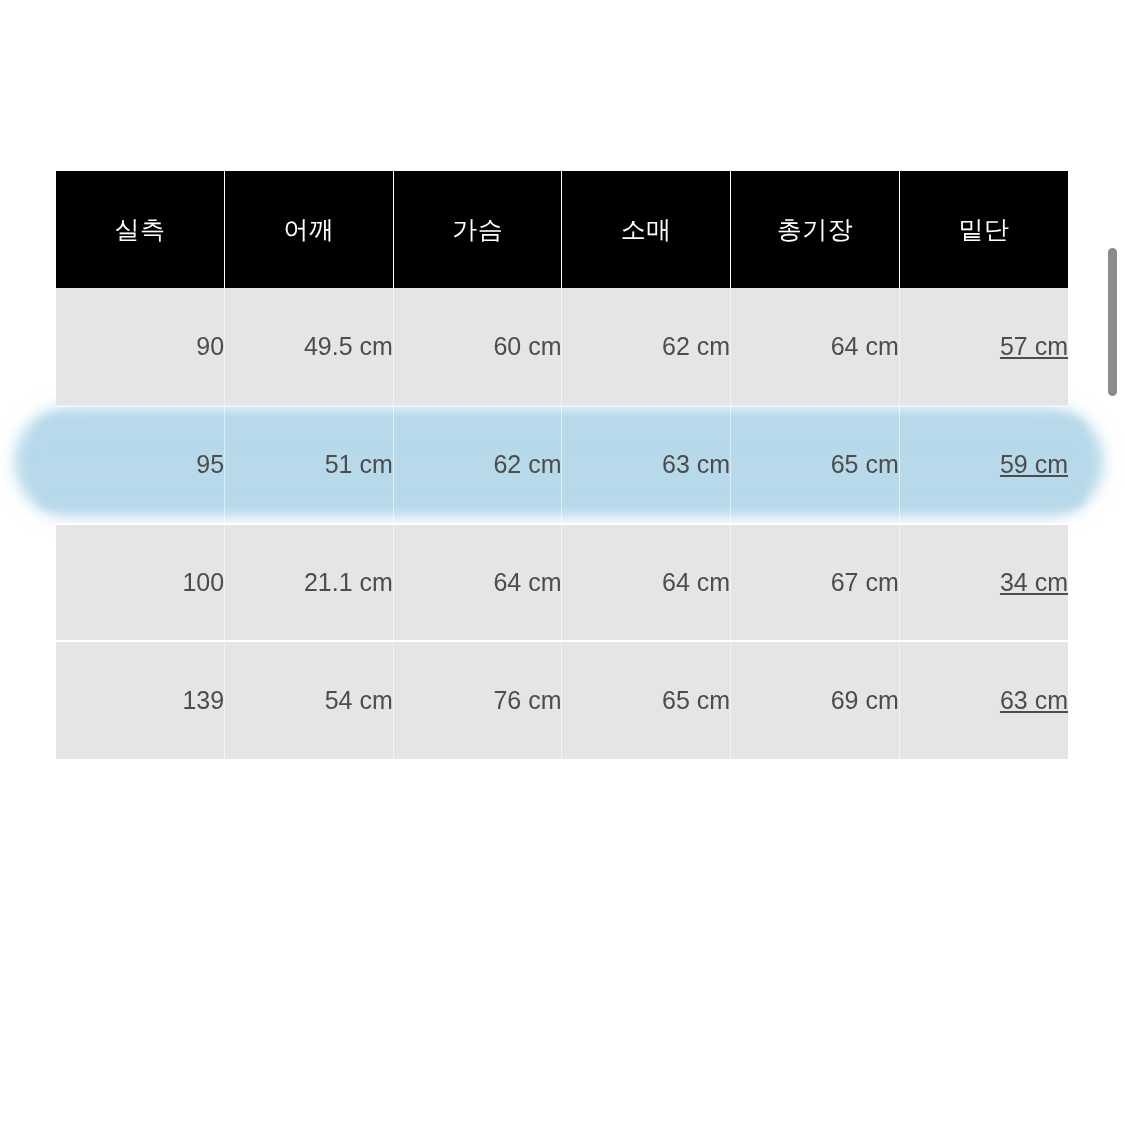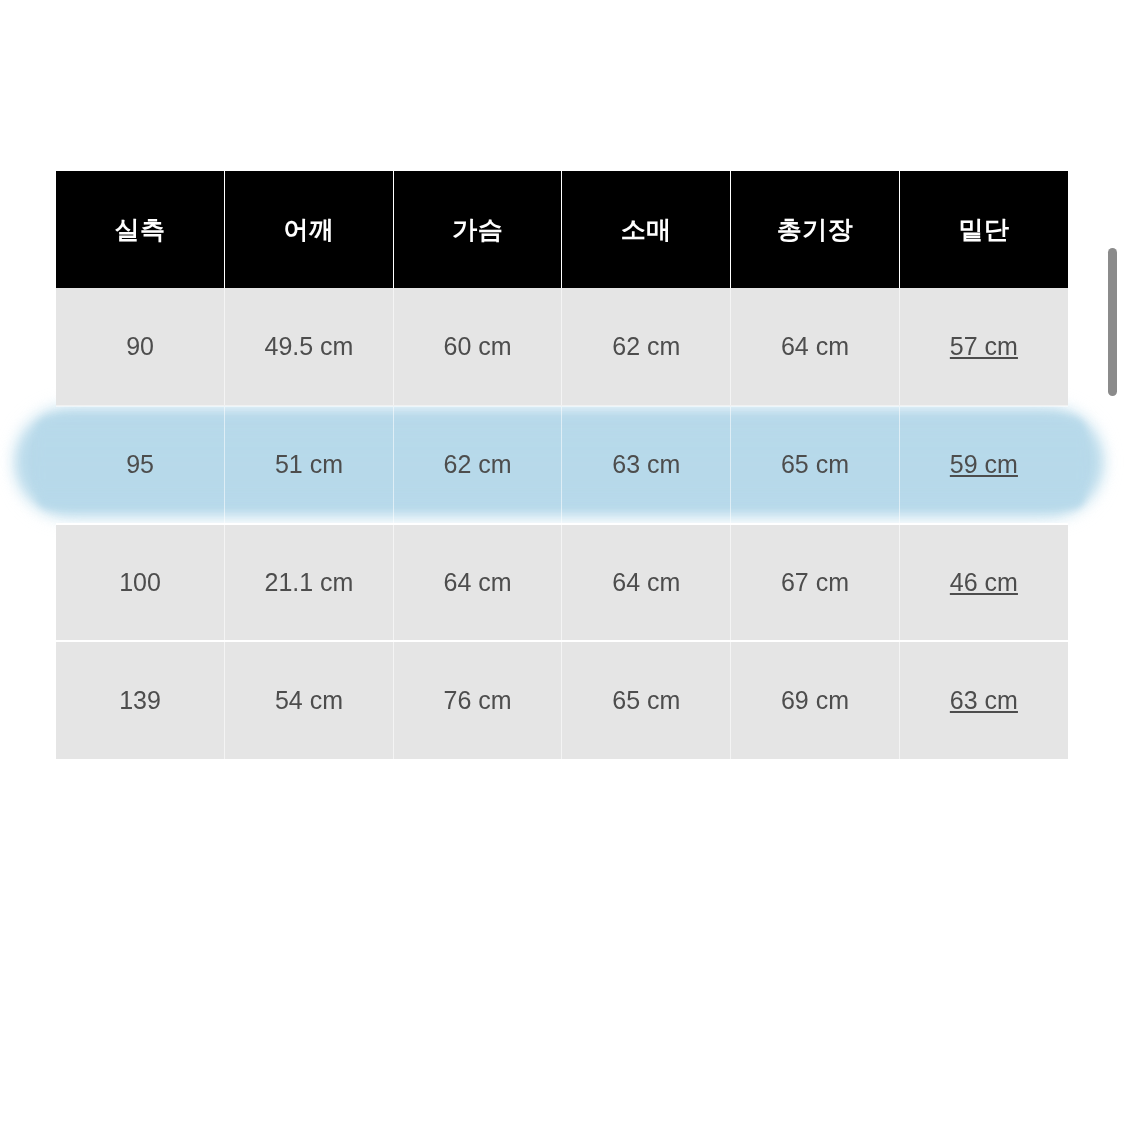--- a/index.html
+++ b/index.html
@@ -31,37 +31,37 @@
     table-layout: fixed;
     z-index: 2;
   }
 
   #size-table col { width: 168.6px; }
 
   #size-table thead th {
     background: #000000;
     color: #ffffff;
     font-size: 25px;
-    font-weight: 700;
+    font-weight: 400;
     letter-spacing: 0.5px;
     height: 117px;
     text-align: center;
     vertical-align: middle;
     border-right: 1px solid #ffffff;
     border-left: none;
   }
   #size-table thead th:last-child { border-right: none; }
 
   #size-table tbody td {
     background: #e5e5e5;
     color: #4d4d4d;
     font-size: 25px;
     font-weight: 400;
     height: 117.5px;
-    text-align: center;
+    text-align: right;
     vertical-align: middle;
     border-right: 1px solid #f4f4f4;
     border-top: 2px solid #ffffff;
   }
   #size-table tbody td:last-child { border-right: none; text-decoration: underline; }
   #size-table tbody tr:first-child td { border-top: none; }
 
   
   #size-table tbody tr.is-highlighted td {
     background: transparent;
@@ -180,21 +180,21 @@
         <td>63 cm</td>
         <td>65 cm</td>
         <td>59 cm</td>
       </tr>
       <tr>
         <td>100</td>
         <td>21.1 cm</td>
         <td>64 cm</td>
         <td>64 cm</td>
         <td>67 cm</td>
-        <td>46 cm</td>
+        <td>34 cm</td>
       </tr>
       <tr>
         <td>139</td>
         <td>54 cm</td>
         <td>76 cm</td>
         <td>65 cm</td>
         <td>69 cm</td>
         <td>63 cm</td>
       </tr>
     </tbody>

